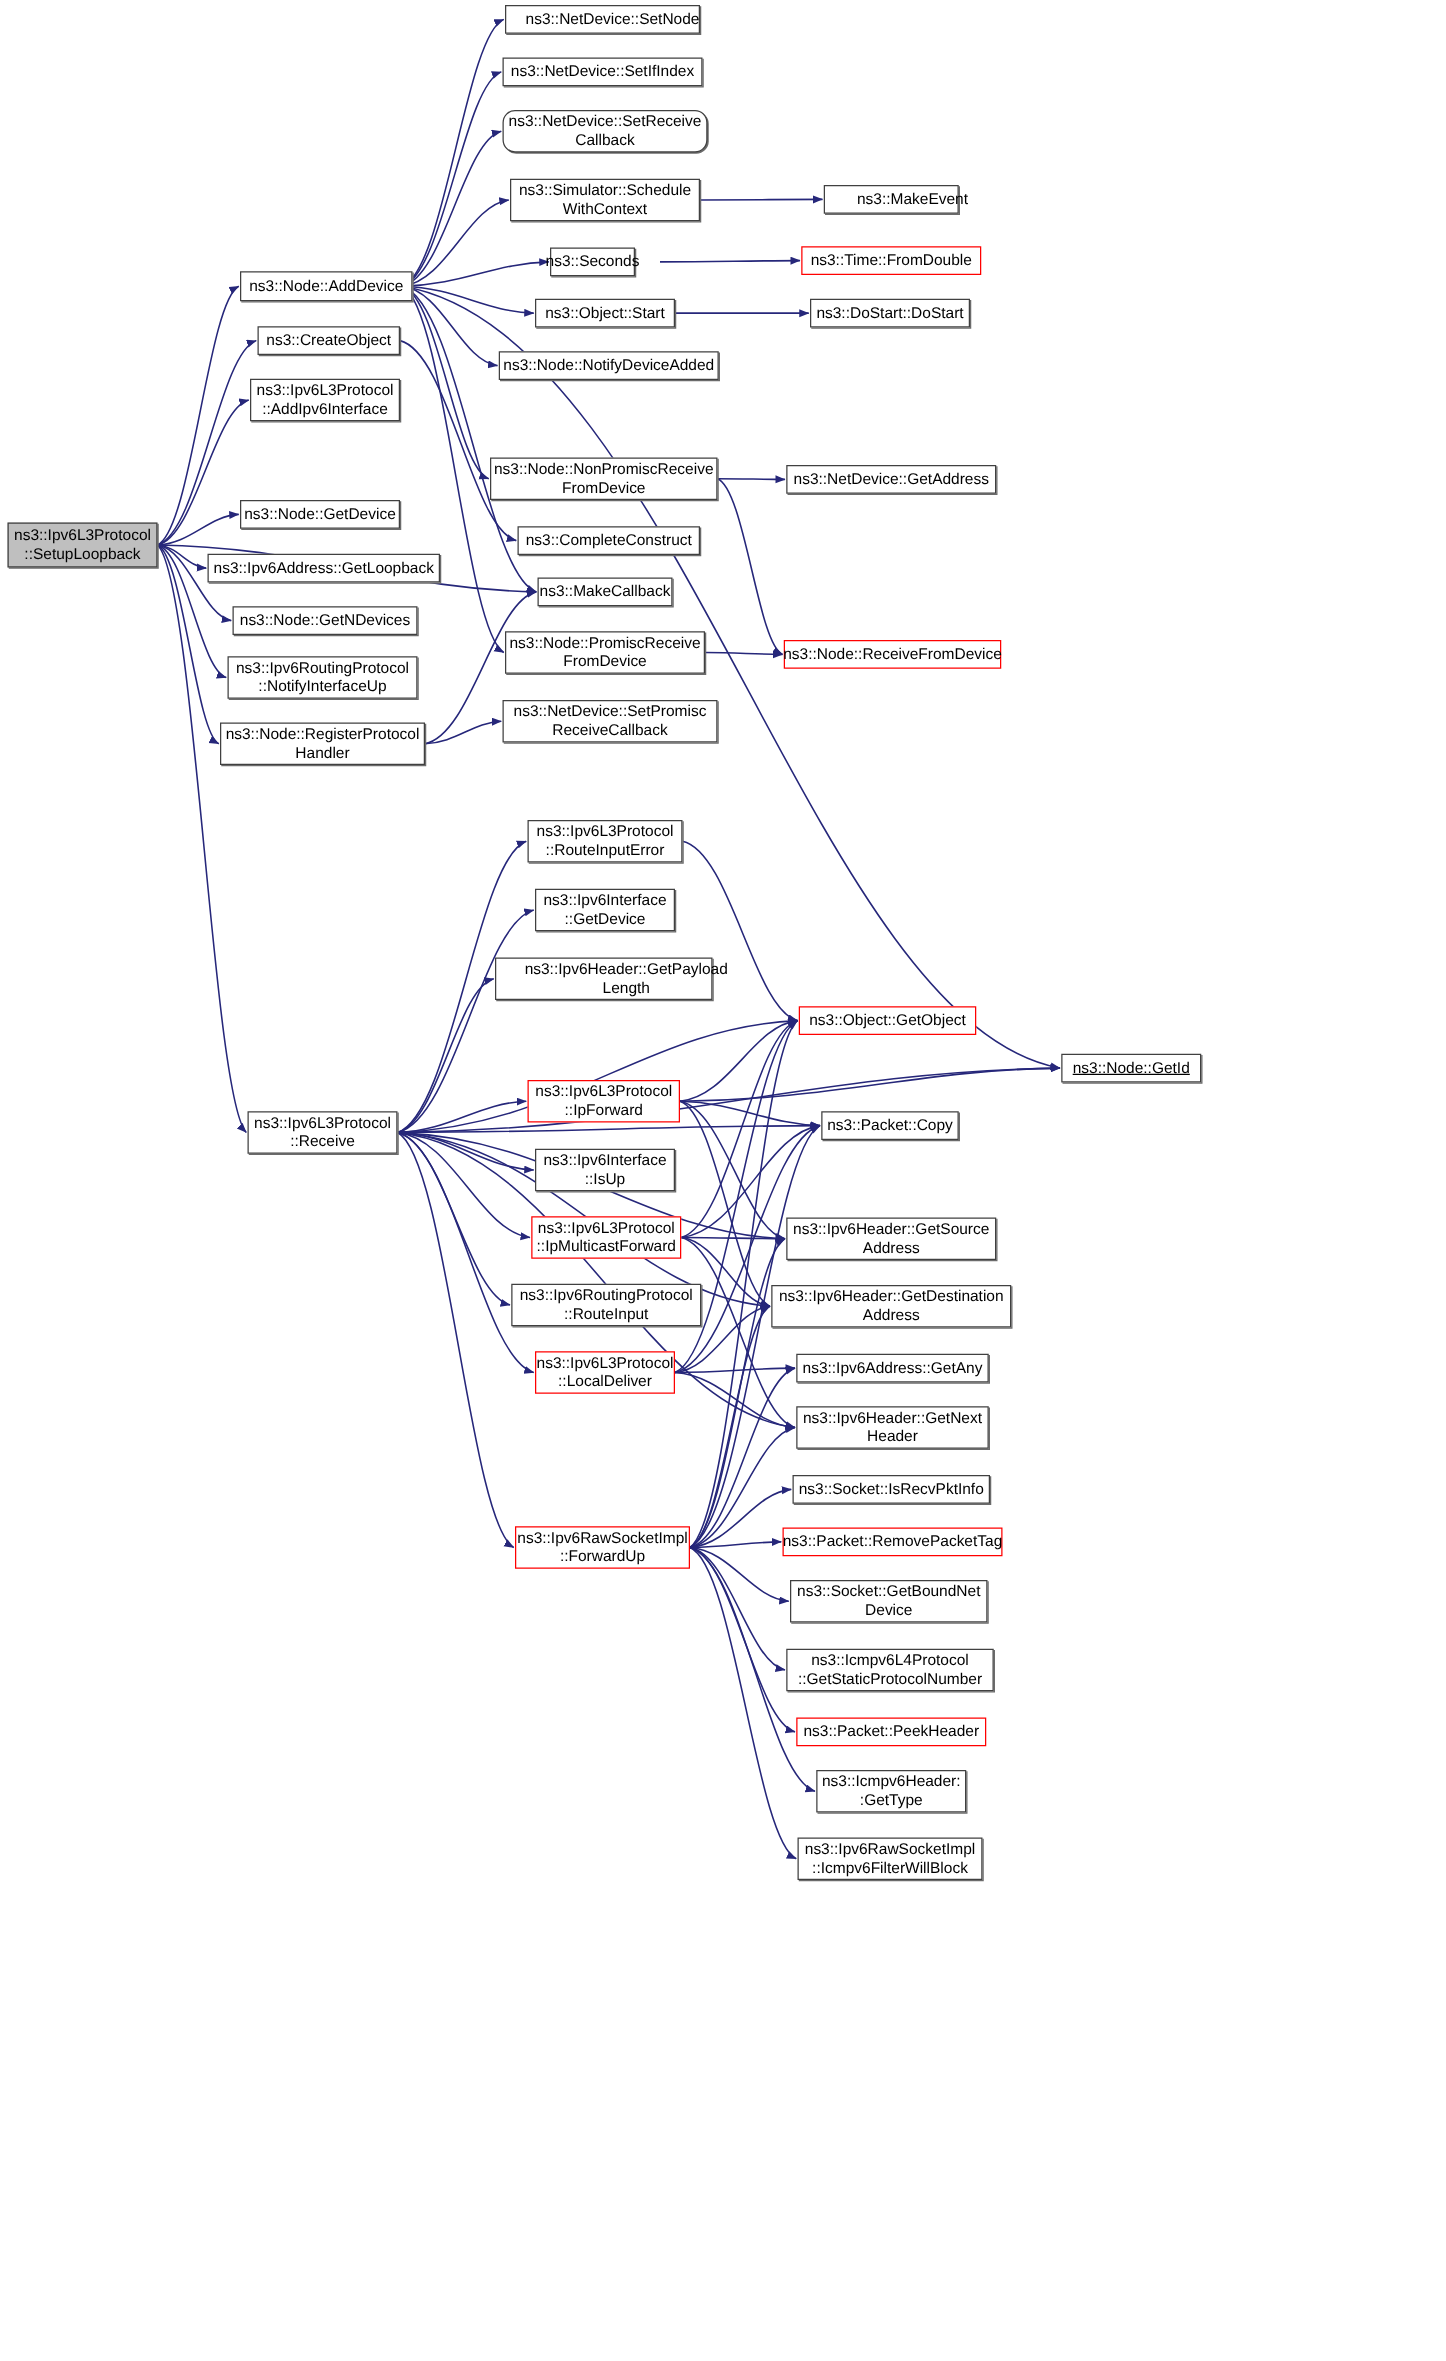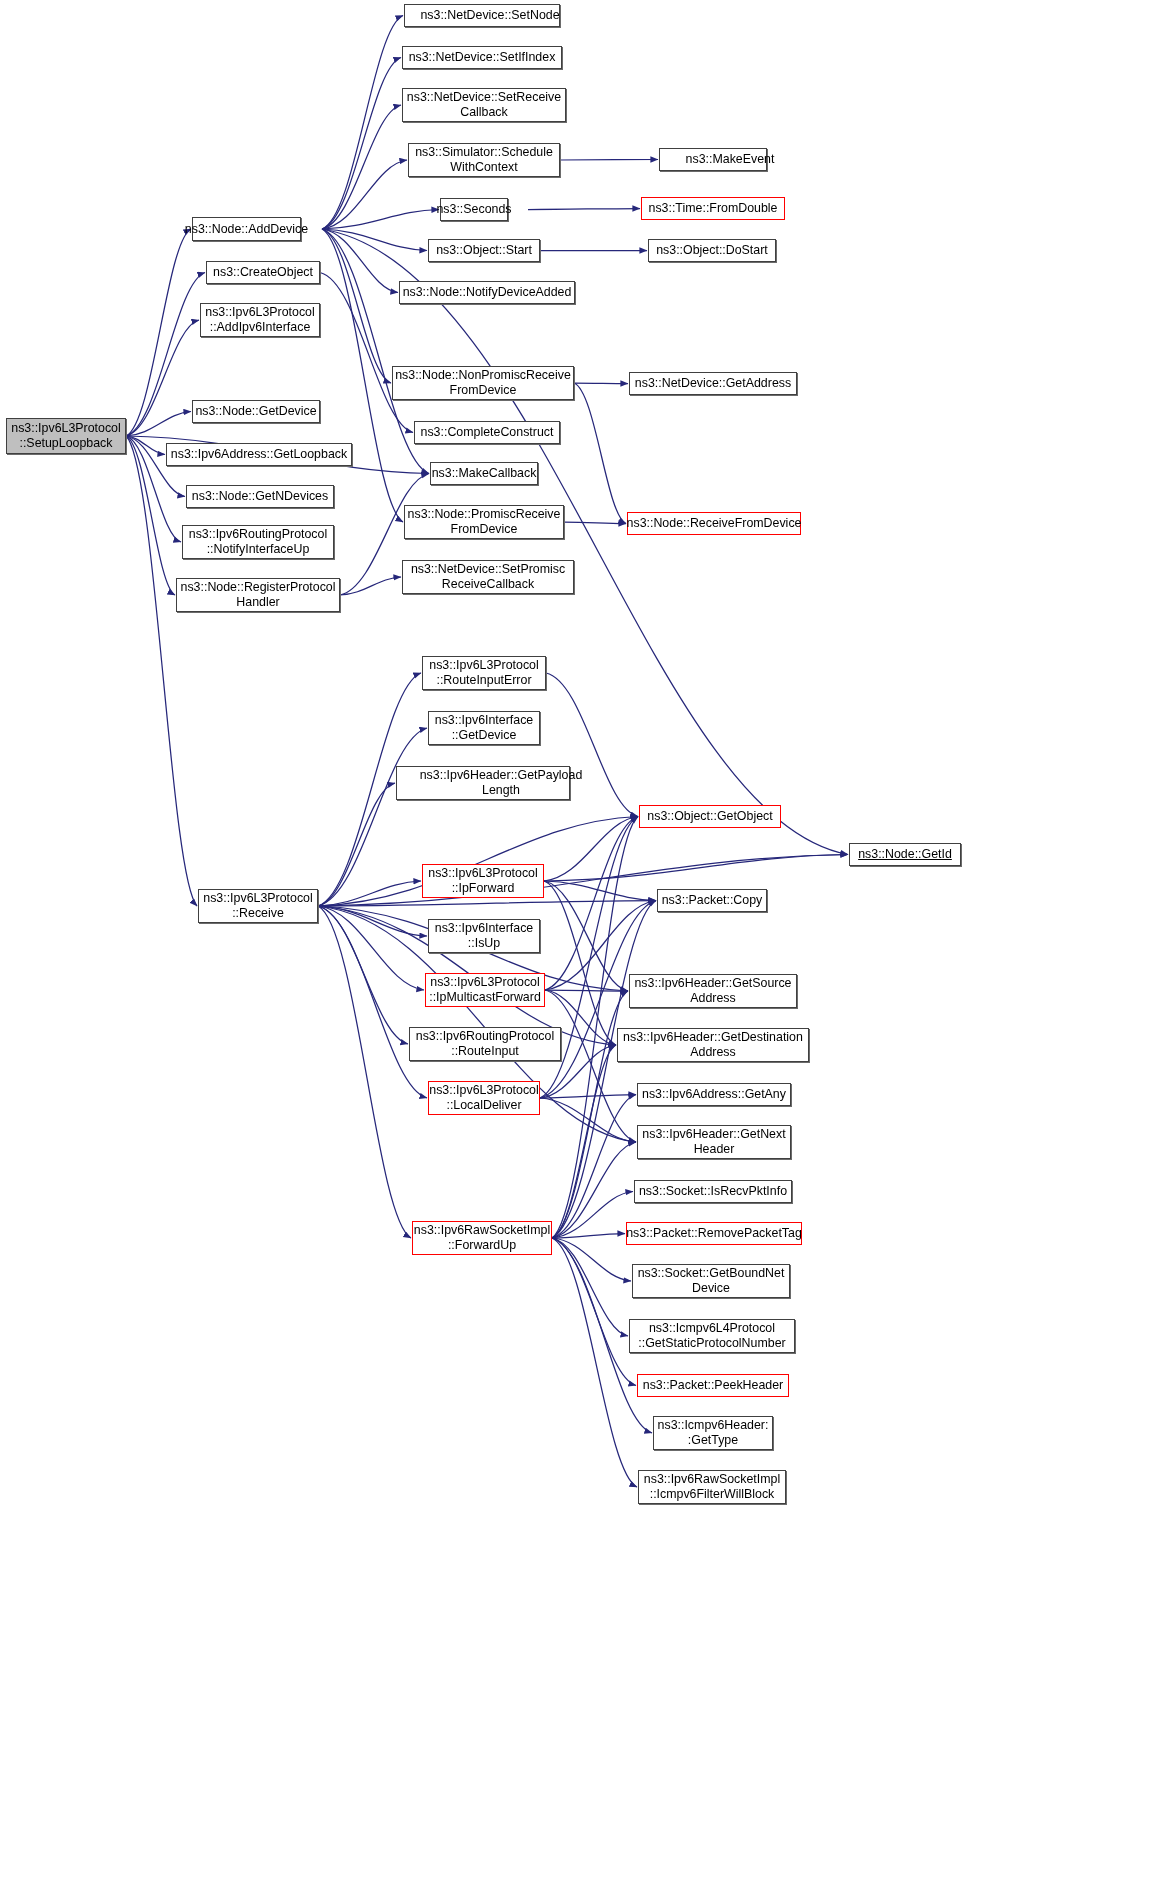--- a/index.html
+++ b/index.html
@@ -99,21 +99,21 @@
         <path d="M552,1238 C594,1249.7 614,1421.3 652,1433"></path>
         <path d="M552,1238 C587.7,1252.94 604.7,1472.06 637,1487"></path>
         <path d="M546,673 C584.64,681.61 603.04,807.89 638,816.5"></path>
       </g>
   </svg>
   <div id="node-layer">
       <div class="node root" style="left: 6px; top: 418px; width: 120px; height: 36px;">
         <span>ns3::Ipv6L3Protocol
 ::SetupLoopback</span>
       </div>
-      <div class="node" style="left: 192px; top: 217px; width: 109px; height: 24px;">
+      <div class="node" style="left: 192px; top: 217px; width: 138px; height: 24px;">
         <span>ns3::Node::AddDevice</span>
       </div>
       <div class="node" style="left: 206px; top: 261px; width: 114px; height: 23px;">
         <span>ns3::CreateObject</span>
       </div>
       <div class="node" style="left: 200px; top: 303px; width: 120px; height: 34px;">
         <span>ns3::Ipv6L3Protocol
 ::AddIpv6Interface</span>
       </div>
       <div class="node" style="left: 192px; top: 400px; width: 128px; height: 23px;">
@@ -132,21 +132,21 @@
       <div class="node" style="left: 176px; top: 578px; width: 164px; height: 34px;">
         <span>ns3::Node::RegisterProtocol
 Handler</span>
       </div>
       <div class="node" style="left: 404px; top: 4px; width: 156px; height: 23px; padding-left: 20px;">
         <span>ns3::NetDevice::SetNode</span>
       </div>
       <div class="node" style="left: 402px; top: 46px; width: 160px; height: 23px;">
         <span>ns3::NetDevice::SetIfIndex</span>
       </div>
-      <div class="node" style="left: 402px; top: 88px; width: 164px; height: 34px;">
+      <div class="node" style="left: 402px; top: 88px; width: 164px; height: 34px; border-radius: 10px;">
         <span>ns3::NetDevice::SetReceive
 Callback</span>
       </div>
       <div class="node" style="left: 408px; top: 143px; width: 152px; height: 34px;">
         <span>ns3::Simulator::Schedule
 WithContext</span>
       </div>
       <div class="node" style="left: 440px; top: 198px; width: 68px; height: 23px;">
         <span>ns3::Seconds</span>
       </div>
@@ -156,21 +156,21 @@
       <div class="node" style="left: 399px; top: 281px; width: 176px; height: 23px;">
         <span>ns3::Node::NotifyDeviceAdded</span>
       </div>
       <div class="node" style="left: 659px; top: 148px; width: 108px; height: 23px; padding-left: 38px;">
         <span>ns3::MakeEvent</span>
       </div>
       <div class="node red" style="left: 641px; top: 197px; width: 144px; height: 23px;">
         <span>ns3::Time::FromDouble</span>
       </div>
       <div class="node" style="left: 648px; top: 239px; width: 128px; height: 23px;">
-        <span>ns3::Object::DoStart</span>
+        <span>ns3::DoStart::DoStart</span>
       </div>
       <div class="node" style="left: 392px; top: 366px; width: 182px; height: 34px;">
         <span>ns3::Node::NonPromiscReceive
 FromDevice</span>
       </div>
       <div class="node" style="left: 414px; top: 421px; width: 146px; height: 23px;">
         <span>ns3::CompleteConstruct</span>
       </div>
       <div class="node" style="left: 430px; top: 462px; width: 108px; height: 23px;">
         <span>ns3::MakeCallback</span>

